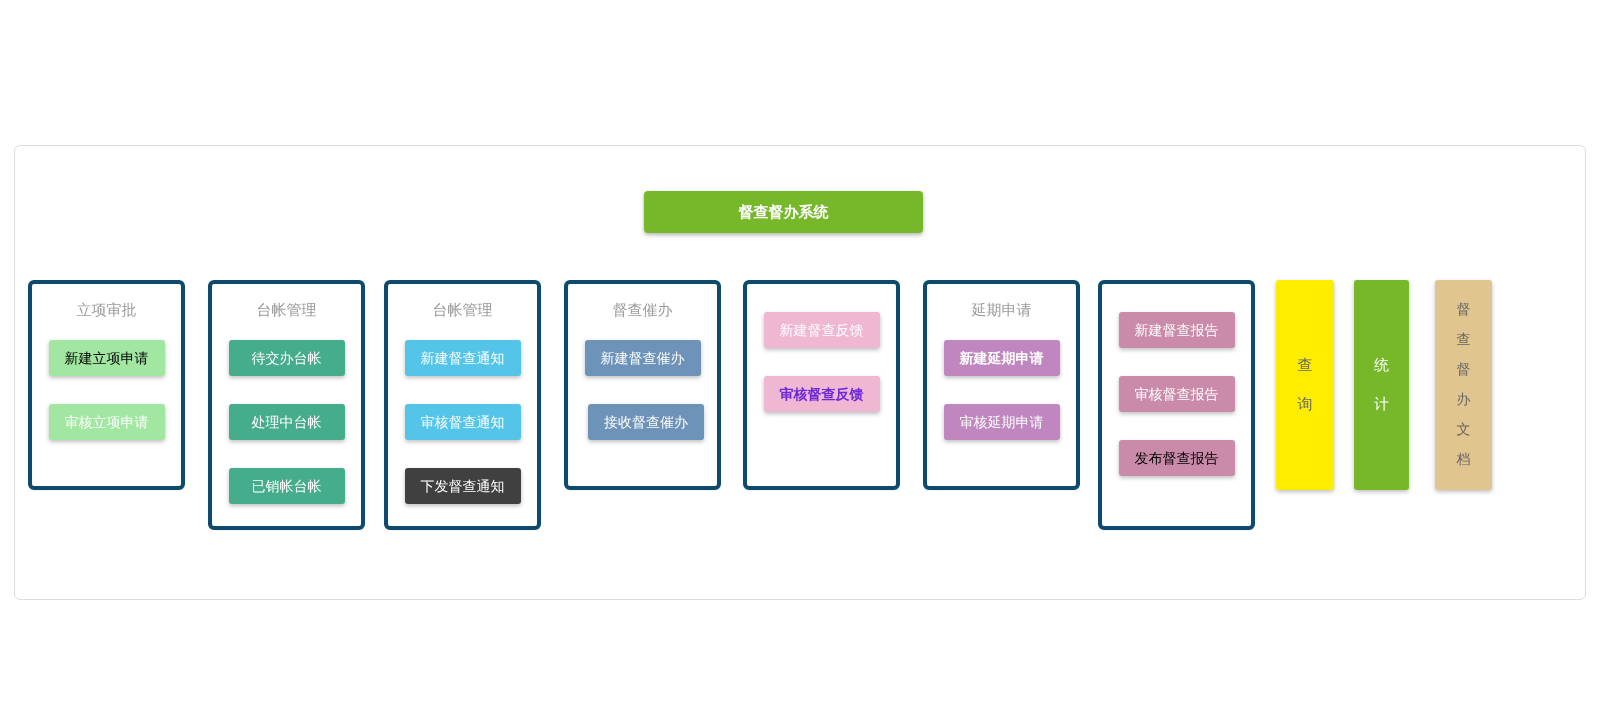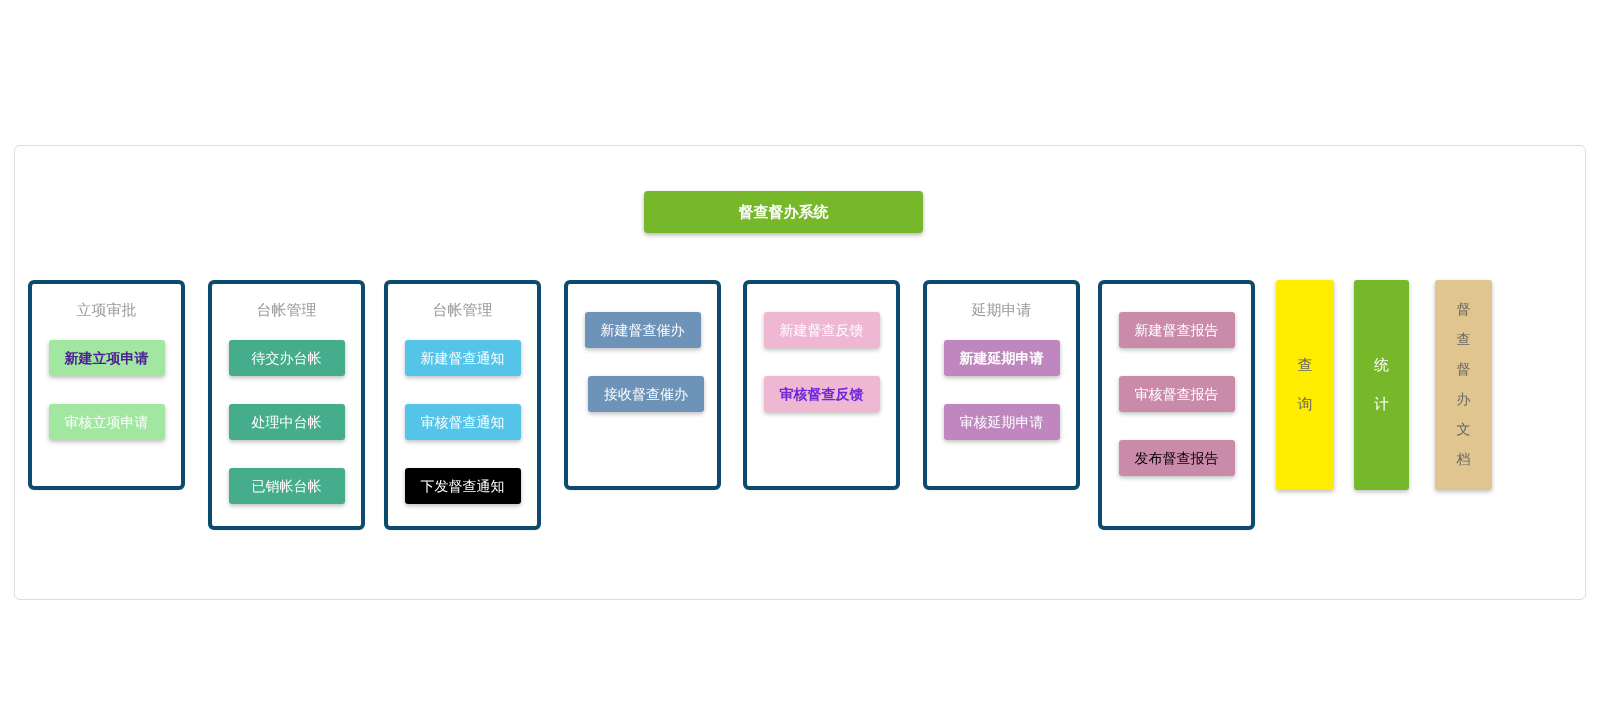--- a/index.html
+++ b/index.html
@@ -84,39 +84,40 @@
 </style>
 </head>
 <body>
 
 <div class="panel">
 
   <div class="title-btn" style="background: rgb(118, 184, 42); color: rgb(255, 255, 255);">督查督办系统</div>
 
   <div class="card h2" style="left:13px">
     <div class="card-title">立项审批</div>
-    <div class="btn" style="background: rgb(161, 231, 161); color: #4c1d95; font-weight: bold;">新建立项申请</div>
+    <div class="btn" style="background: rgb(161, 231, 161); color: #000000;">新建立项申请</div>
     <div class="btn" style="background: rgb(161, 231, 161); color: rgb(255, 255, 255);">审核立项申请</div>
   </div>
 
   <div class="card h3" style="left:193px">
     <div class="card-title">台帐管理</div>
     <div class="btn" style="background: rgb(69, 173, 139); color: rgb(255, 255, 255);">待交办台帐</div>
     <div class="btn" style="background: rgb(69, 173, 139); color: rgb(255, 255, 255);">处理中台帐</div>
     <div class="btn" style="background: rgb(69, 173, 139); color: rgb(255, 255, 255);">已销帐台帐</div>
   </div>
 
   <div class="card h3" style="left:369px">
     <div class="card-title">台帐管理</div>
     <div class="btn" style="background: rgb(84, 196, 232); color: rgb(255, 255, 255);">新建督查通知</div>
     <div class="btn" style="background: rgb(84, 196, 232); color: rgb(255, 255, 255);">审核督查通知</div>
-    <div class="btn" style="background: #000000; color: rgb(255, 255, 255);">下发督查通知</div>
+    <div class="btn" style="background: #404040; color: rgb(255, 255, 255);">下发督查通知</div>
   </div>
 
   <div class="card h2" style="left:549px">
+    <div class="card-title">督查催办</div>
     <div class="btn" style="background: rgb(109, 148, 184); color: rgb(255, 255, 255);">新建督查催办</div>
     <div class="btn" style="background: rgb(109, 148, 184); color: rgb(255, 255, 255); margin-left: 20px;">接收督查催办</div>
   </div>
 
   <div class="card h2" style="left:728px">
     <div class="btn" style="background: rgb(239, 183, 209); color: rgb(255, 255, 255);">新建督查反馈</div>
     <div class="btn" style="background: rgb(239, 183, 209); color: #6d28d9; font-weight: bold;">审核督查反馈</div>
   </div>
 
   <div class="card h2" style="left:908px">

